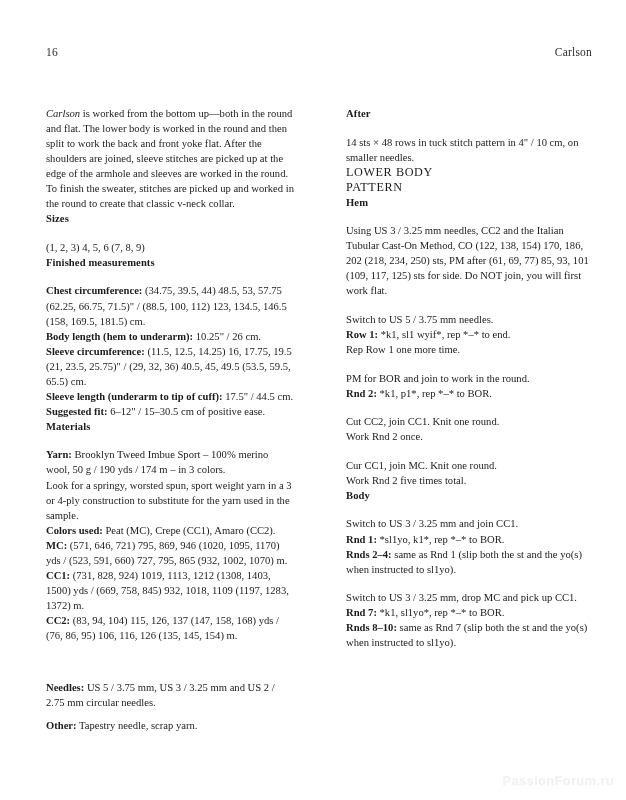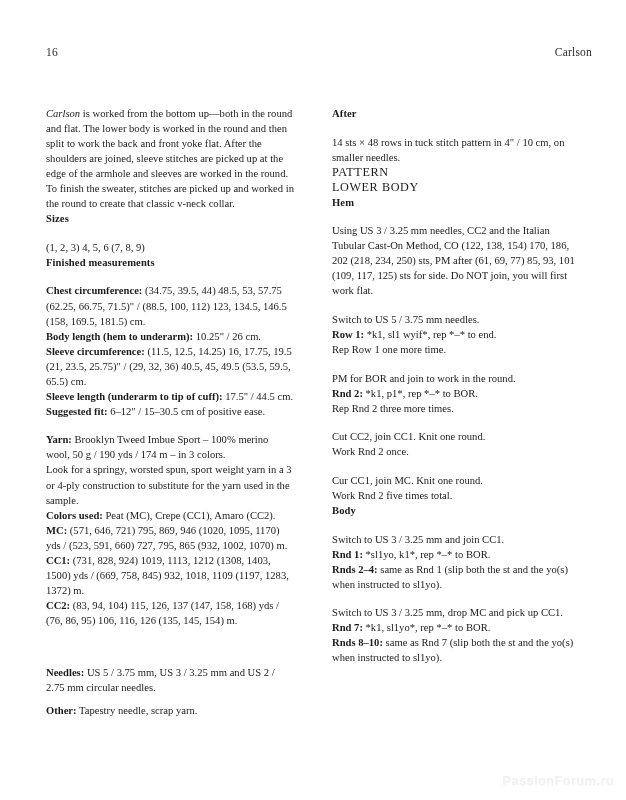--- a/index.html
+++ b/index.html
@@ -43,22 +43,21 @@
     color: #2b2b2b;
     letter-spacing: 0.2px;
   }
   
   .columns {
     position: absolute;
     top: 106px;
     left: 46px;
     right: 46px;
     display: flex;
-    gap: 24px;
-    justify-content: space-between;
+    gap: 52px;
   }
   .col {
     width: 248px;
     flex: 0 0 248px;
   }
   p {
     margin: 0;
     font-size: 10.6px;
     line-height: 15.05px;
     text-align: left;
@@ -139,56 +138,56 @@
       <p class="after-head">(1, 2, 3) 4, 5, 6 (7, 8, 9)</p>
 
       <h2 class="section sp-before-head">Finished measurements</h2>
 
       <p class="after-head"><b>Chest circumference:</b><span> (34.75, 39.5, 44) 48.5, 53, 57.75 (62.25, 66.75, 71.5)" / (88.5, 100, 112) 123, 134.5, 146.5 (158, 169.5, 181.5) cm.</span></p>
       <p><b>Body length (hem to underarm):</b><span> 10.25" / 26 cm.</span></p>
       <p><b>Sleeve circumference:</b><span> (11.5, 12.5, 14.25) 16, 17.75, 19.5 (21, 23.5, 25.75)" / (29, 32, 36) 40.5, 45, 49.5 (53.5, 59.5, 65.5) cm.</span></p>
       <p><b>Sleeve length (underarm to tip of cuff):</b><span> 17.5" / 44.5 cm.</span></p>
       <p><b>Suggested fit:</b><span> 6–12" / 15–30.5 cm of positive ease.</span></p>
 
+      <h2 class="section sp-before-head">Materials</h2>
 
       <p class="after-head"><b>Yarn:</b><span> Brooklyn Tweed Imbue Sport – 100% merino wool, 50 g / 190 yds / 174 m – in 3 colors.</span></p>
       <p>Look for a springy, worsted spun, sport weight yarn in a 3 or 4-ply construction to substitute for the yarn used in the sample.</p>
       <p><b>Colors used:</b><span> Peat (MC), Crepe (CC1), Amaro (CC2).</span></p>
       <p><b>MC:</b><span> (571, 646, 721) 795, 869, 946 (1020, 1095, 1170) yds / (523, 591, 660) 727, 795, 865 (932, 1002, 1070) m.</span></p>
       <p><b>CC1:</b><span> (731, 828, 924) 1019, 1113, 1212 (1308, 1403, 1500) yds / (669, 758, 845) 932, 1018, 1109 (1197, 1283, 1372) m.</span></p>
       <p><b>CC2:</b><span> (83, 94, 104) 115, 126, 137 (147, 158, 168) yds / (76, 86, 95) 106, 116, 126 (135, 145, 154) m.</span></p>
 
       <p class="block" style="margin-top:37px"><b>Needles:</b><span> US 5 / 3.75 mm, US 3 / 3.25 mm and US 2 / 2.75 mm circular needles.</span></p>
 
       <p class="block" style="margin-top:8px"><b>Other:</b><span> Tapestry needle, scrap yarn.</span></p>
 
     </div>
 
     <div class="col">
 
       <h2 class="section">After</h2>
       <p class="after-head">14 sts × 48 rows in tuck stitch pattern in 4" / 10 cm, on smaller needles.</p>
 
+      <h3 class="bigcap gap-md">LOWER BODY</h3>
       <h3 class="bigcap gap-lg">PATTERN</h3>
-      <h3 class="bigcap gap-md">LOWER BODY</h3>
 
       <h2 class="section sp-before-head-sm">Hem</h2>
 
       <p class="after-head">Using US 3 / 3.25 mm needles, CC2 and the Italian Tubular Cast-On Method, CO (122, 138, 154) 170, 186, 202 (218, 234, 250) sts, PM after (61, 69, 77) 85, 93, 101 (109, 117, 125) sts for side. Do NOT join, you will first work flat.</p>
 
       <div class="block">
         <p class="line">Switch to US 5 / 3.75 mm needles.</p>
         <p class="line"><b>Row 1:</b><span> *k1, sl1 wyif*, rep *–* to end.</span></p>
         <p class="line">Rep Row 1 one more time.</p>
       </div>
 
       <div class="block">
         <p class="line">PM for BOR and join to work in the round.</p>
         <p class="line"><b>Rnd 2:</b><span> *k1, p1*, rep *–* to BOR.</span></p>
-        <p class="line">Rep Rnd 2 three more times.</p>
       </div>
 
       <div class="block">
         <p class="line">Cut CC2, join CC1. Knit one round.</p>
         <p class="line">Work Rnd 2 once.</p>
       </div>
 
       <div class="block">
         <p class="line">Cur CC1, join MC. Knit one round.</p>
         <p class="line">Work Rnd 2 five times total.</p>

